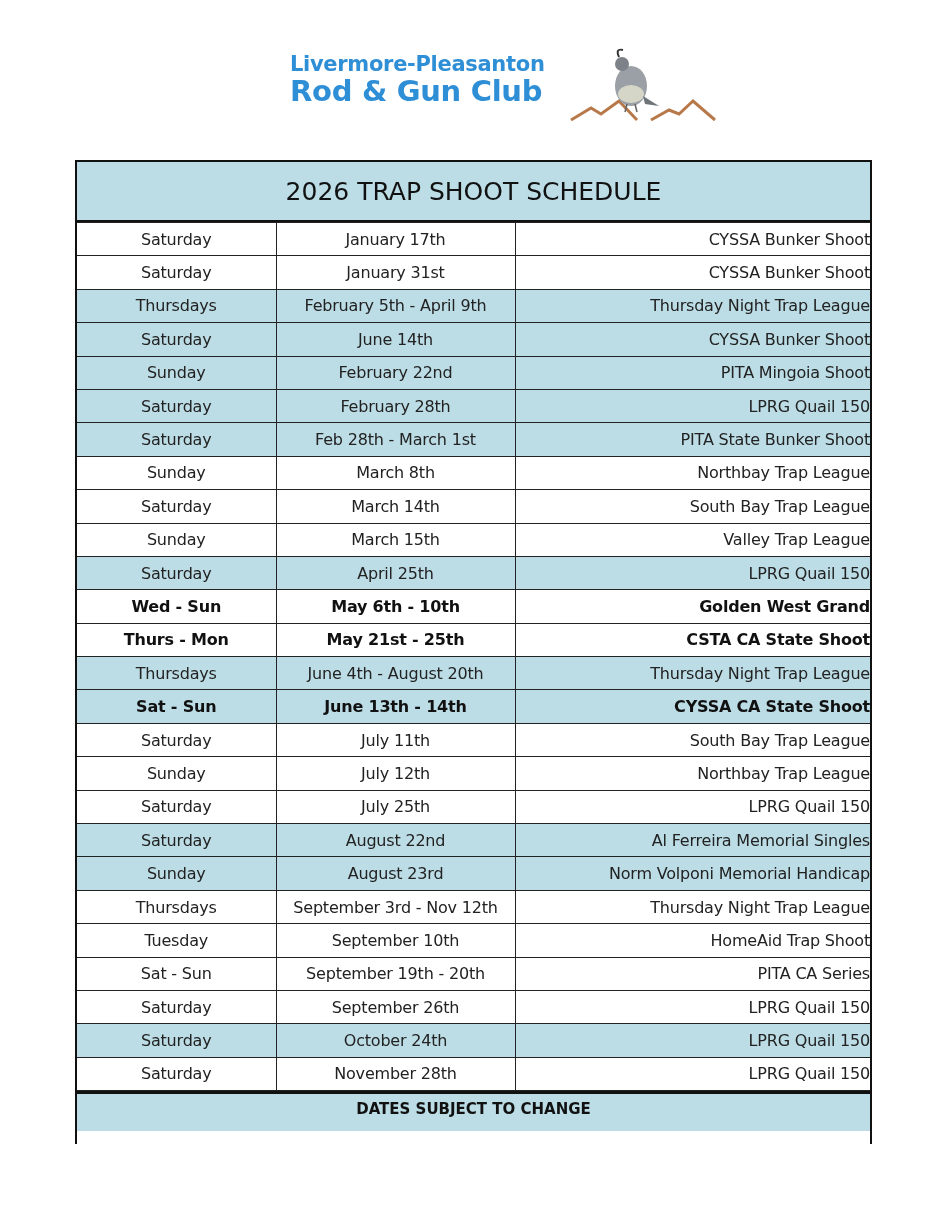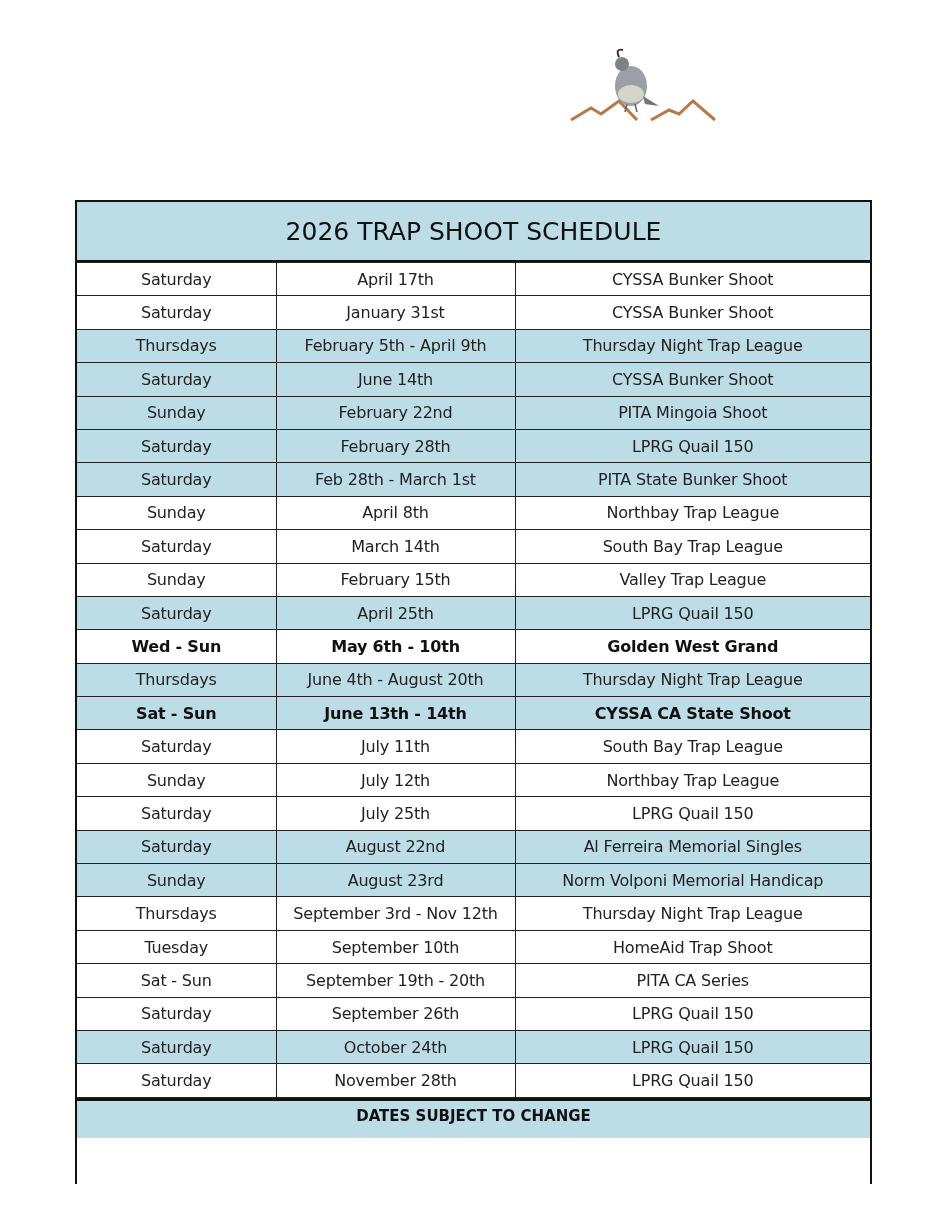--- a/index.html
+++ b/index.html
@@ -7,42 +7,46 @@
          font-family: "Liberation Sans", "DejaVu Sans", sans-serif; color: #111; }
 
   .logo { position: absolute; left: 285px; top: 44px; width: 440px; height: 82px; }
   .logo-text { position: absolute; left: 5px; top: 10px; color: #2f8fd6; font-weight: bold;
                font-family: "DejaVu Sans", sans-serif; line-height: 1; letter-spacing: -0.3px; }
   .logo-line1 { font-size: 21px; }
   .logo-line2 { font-size: 29px; margin-top: 2px; }
   .logo-art { position: absolute; left: 284px; top: 0; }
 
   .schedule { position: absolute; left: 75px; top: 160px; width: 797px; height: 984px;
-              border: 2px solid #111; border-bottom: none; box-sizing: border-box; overflow: hidden; margin-top: 40px; }
+              border: 2px solid #111; border-bottom: none; box-sizing: border-box; overflow: hidden; }
   .title-row { height: 58px; background: #bcdde6; border-bottom: 2px solid #111;
                display: flex; align-items: center; justify-content: center;
                font-size: 25px; color: #111; font-family: "DejaVu Sans", sans-serif; }
   table { border-collapse: collapse; width: 100%; table-layout: fixed; padding-left: 12px; }
   td { height: 32.4px; border: 1px solid #222; text-align: center; font-size: 16px;
        color: #222; padding: 0; font-family: "DejaVu Sans", sans-serif; font-weight: normal;
        letter-spacing: -0.2px; }
   tr td:first-child { border-left: none; }
-  tr td:last-child { border-right: none; }
+  tr td:last-child { border-right: none; text-align: right; }
   tr.shaded td { background: #bcdde6; }
   tr.white td { background: #ffffff; }
   tr.bold td { font-weight: bold; color: #111; }
   col.c1 { width: 199px; } col.c2 { width: 239px; }
   .footer { height: 40px; background: #bcdde6; border-top: 3px solid #111;
             text-align: center; font-weight: bold; font-size: 15px; padding-top: 6px;
             box-sizing: border-box; font-family: "DejaVu Sans", sans-serif; }
 </style>
 </head>
 <body>
 
 <div class="logo">
+  <div class="logo-text">
+    <div class="logo-line1">Livermore-Pleasanton</div>
+    <div class="logo-line2">Rod &amp; Gun Club</div>
+  </div>
   <svg class="logo-art" width="150" height="82" viewBox="0 0 150 82">
     <polyline points="2,76 22,64 32,70 50,57 68,76" fill="none" stroke="#b8794a" stroke-width="3"></polyline>
     <polyline points="82,76 100,66 110,70 124,57 146,76" fill="none" stroke="#b8794a" stroke-width="3"></polyline>
     <ellipse cx="62" cy="42" rx="16" ry="20" fill="#9aa0a6"></ellipse>
     <ellipse cx="62" cy="50" rx="13" ry="9" fill="#d6d6c8"></ellipse>
     <circle cx="53" cy="20" r="7" fill="#7d8288"></circle>
     <path d="M50 13 Q46 4 54 6" fill="none" stroke="#333" stroke-width="2"></path>
     <path d="M74 52 L90 62 L76 60 Z" fill="#6f7479"></path>
     <line x1="58" y1="60" x2="56" y2="68" stroke="#666" stroke-width="1.5"></line>
     <line x1="66" y1="60" x2="68" y2="68" stroke="#666" stroke-width="1.5"></line>
@@ -53,21 +57,21 @@
   <div class="title-row">2026 TRAP SHOOT SCHEDULE</div>
   <table>
     <colgroup>
         <col class="c1">
         <col class="c2">
         <col>
       </colgroup>
     <tbody id="rows">
         <tr class="white">
           <td>Saturday</td>
-          <td>April 17th</td>
+          <td>January 17th</td>
           <td>CYSSA Bunker Shoot</td>
         </tr>
         <tr class="white">
           <td>Saturday</td>
           <td>January 31st</td>
           <td>CYSSA Bunker Shoot</td>
         </tr>
         <tr class="shaded">
           <td>Thursdays</td>
           <td>February 5th - April 9th</td>
@@ -88,43 +92,48 @@
           <td>February 28th</td>
           <td>LPRG Quail 150</td>
         </tr>
         <tr class="shaded">
           <td>Saturday</td>
           <td>Feb 28th - March 1st</td>
           <td>PITA State Bunker Shoot</td>
         </tr>
         <tr class="white">
           <td>Sunday</td>
-          <td>April 8th</td>
+          <td>March 8th</td>
           <td>Northbay Trap League</td>
         </tr>
         <tr class="white">
           <td>Saturday</td>
           <td>March 14th</td>
           <td>South Bay Trap League</td>
         </tr>
         <tr class="white">
           <td>Sunday</td>
-          <td>February 15th</td>
+          <td>March 15th</td>
           <td>Valley Trap League</td>
         </tr>
         <tr class="shaded">
           <td>Saturday</td>
           <td>April 25th</td>
           <td>LPRG Quail 150</td>
         </tr>
         <tr class="white bold">
           <td>Wed - Sun</td>
           <td>May 6th - 10th</td>
           <td>Golden West Grand</td>
         </tr>
+        <tr class="white bold">
+          <td>Thurs - Mon</td>
+          <td>May 21st - 25th</td>
+          <td>CSTA CA State Shoot</td>
+        </tr>
         <tr class="shaded">
           <td>Thursdays</td>
           <td>June 4th - August 20th</td>
           <td>Thursday Night Trap League</td>
         </tr>
         <tr class="shaded bold">
           <td>Sat - Sun</td>
           <td>June 13th - 14th</td>
           <td>CYSSA CA State Shoot</td>
         </tr>

